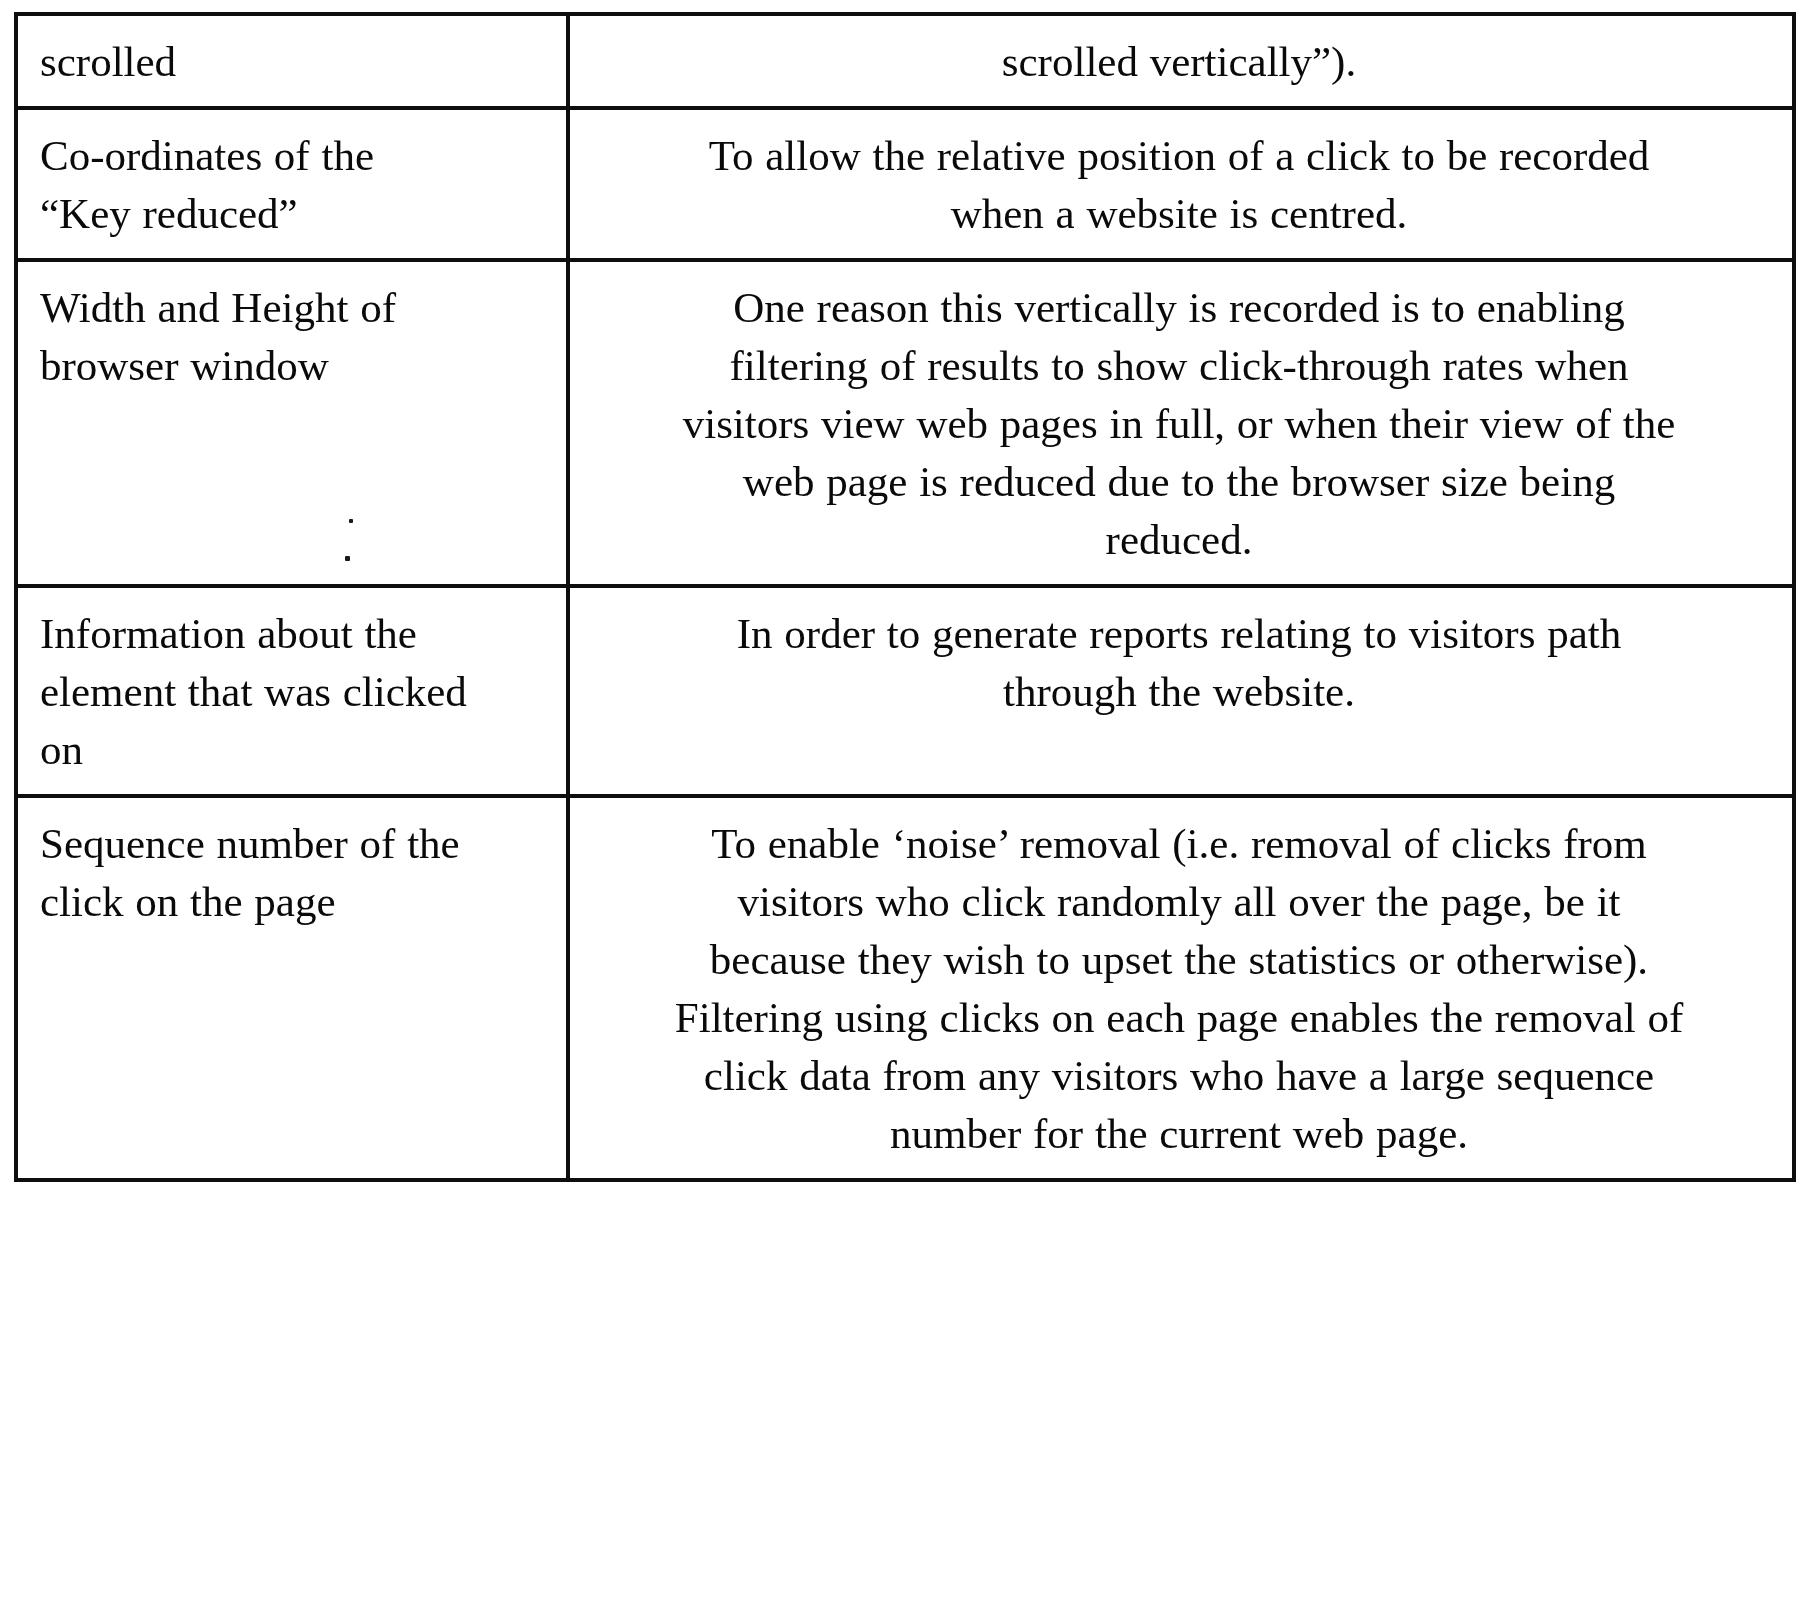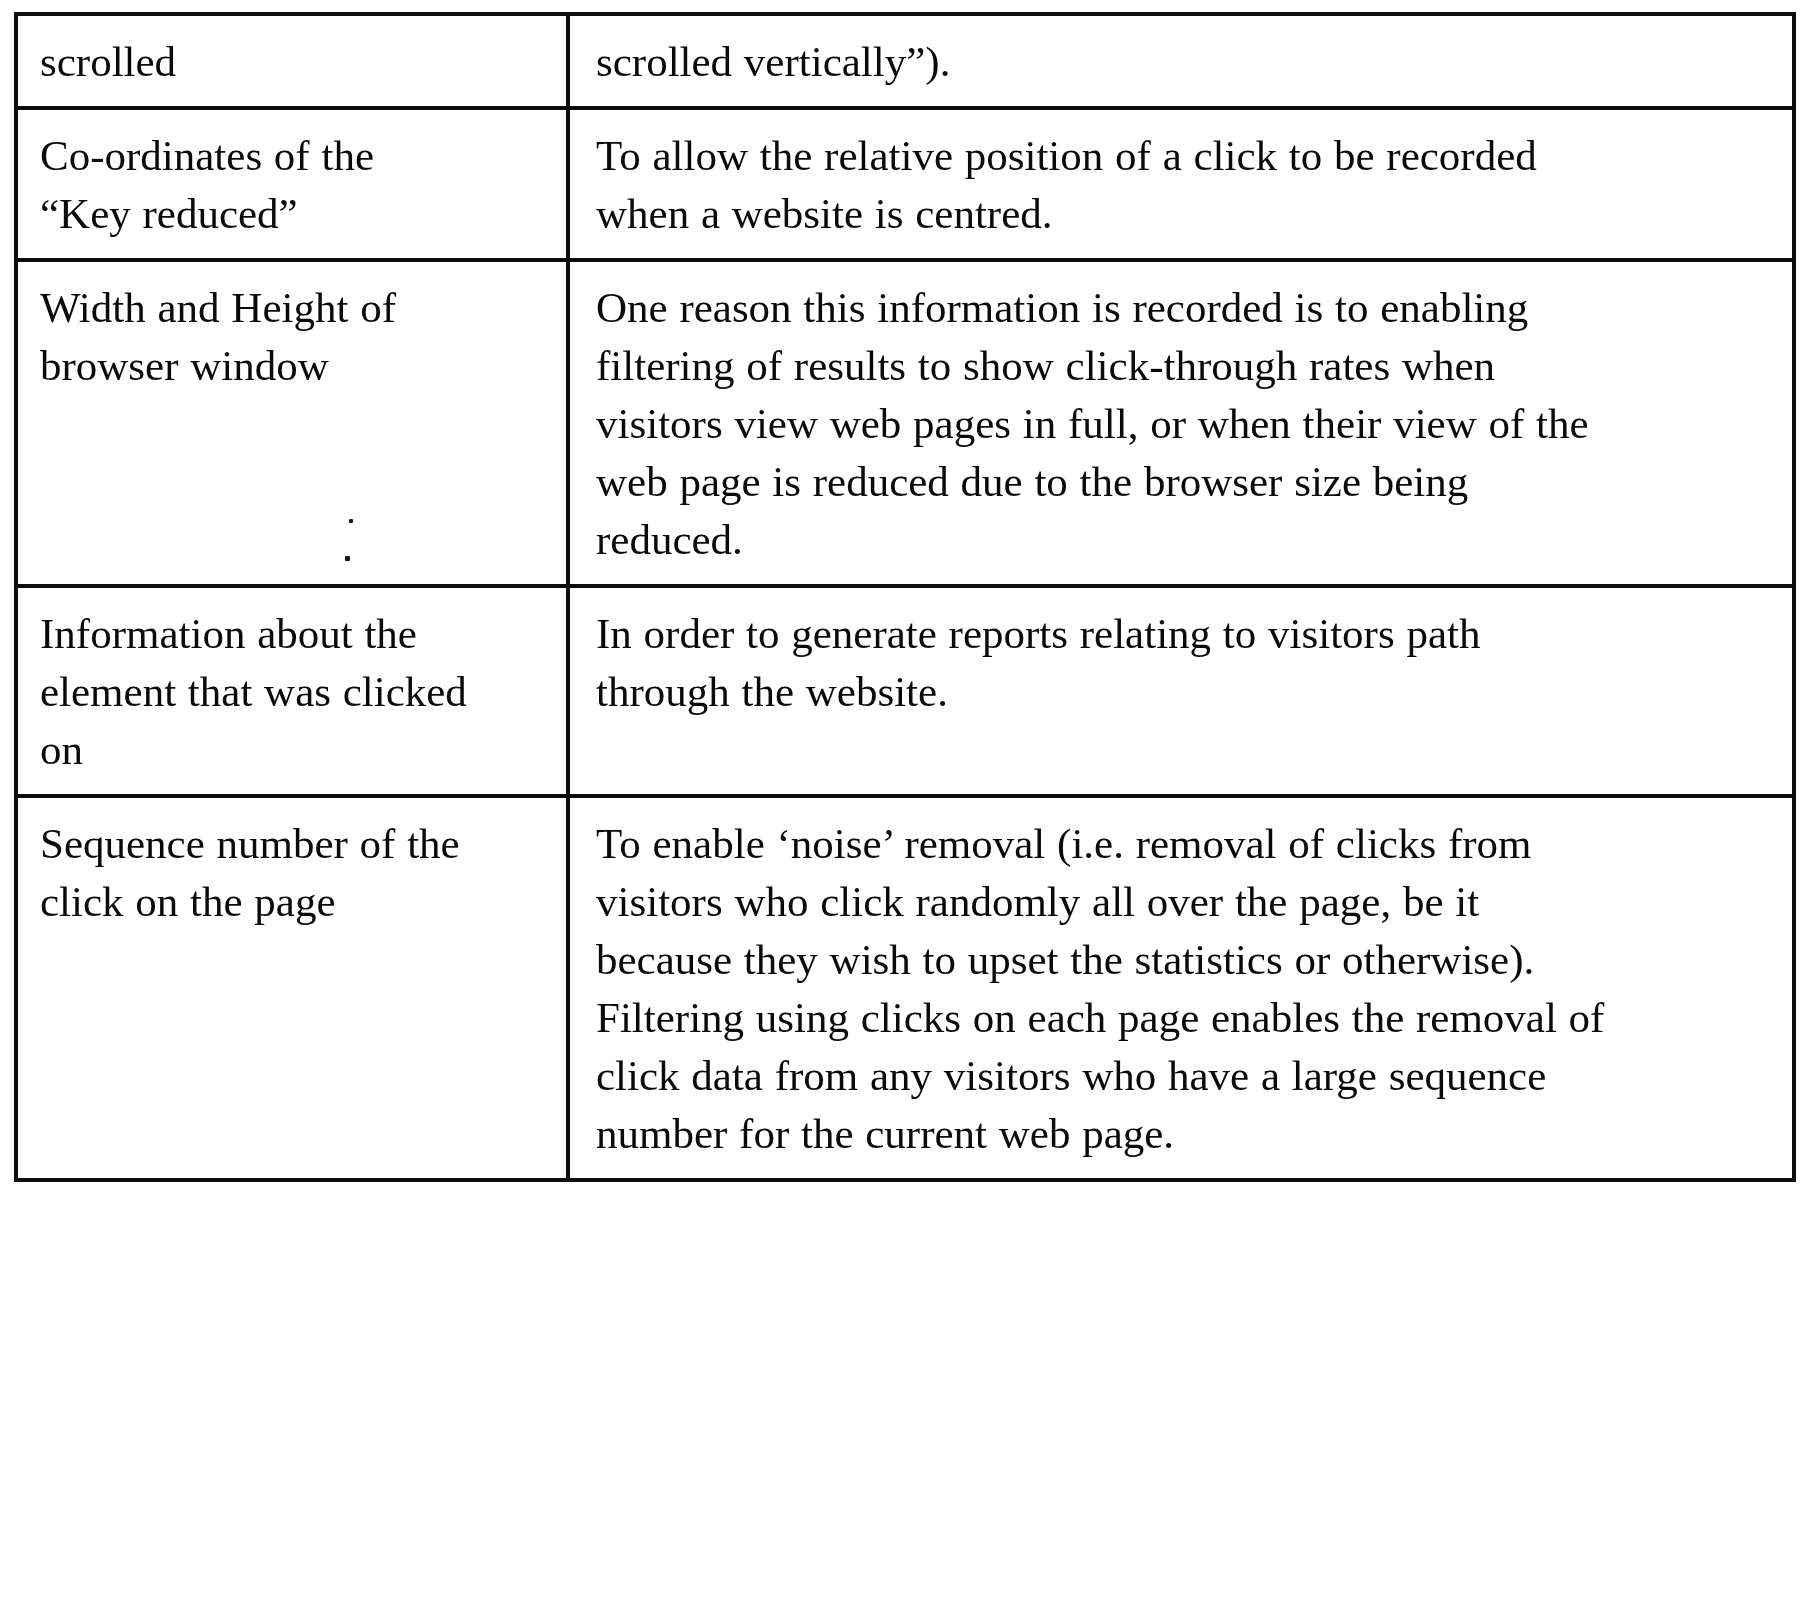--- a/index.html
+++ b/index.html
@@ -31,21 +31,21 @@
     vertical-align: top;
     font-family: "Liberation Serif", "DejaVu Serif", serif;
     font-size: 43px;
     line-height: 58px;
     color: #0a0a0a;
     white-space: pre-line;
     word-spacing: 1px;
     background: #ffffff;
   }
   td.item-cell    { padding: 17px 24px 15px 22px; }
-  td.purpose-cell { padding: 17px 30px 15px 26px; }
+  td.purpose-cell { padding: 17px 30px 15px 26px; text-align: center; }
   
   .speck {
     position: absolute;
     width: 4px;
     height: 4px;
     background: #1a1a1a;
     border-radius: 1px;
   }
   .speck-1 { left: 349px; top: 519px; }
   .speck-2 { left: 345px; top: 556px; width: 5px; height: 5px; }
@@ -66,21 +66,21 @@
         </tr>
         <tr>
           <td class="cell item-cell">Co-ordinates of the
 “Key reduced”</td>
           <td class="cell purpose-cell">To allow the relative position of a click to be recorded
 when a website is centred.</td>
         </tr>
         <tr>
           <td class="cell item-cell">Width and Height of
 browser window</td>
-          <td class="cell purpose-cell">One reason this information is recorded is to enabling
+          <td class="cell purpose-cell">One reason this vertically is recorded is to enabling
 filtering of results to show click-through rates when
 visitors view web pages in full, or when their view of the
 web page is reduced due to the browser size being
 reduced.</td>
         </tr>
         <tr>
           <td class="cell item-cell">Information about the
 element that was clicked
 on</td>
           <td class="cell purpose-cell">In order to generate reports relating to visitors path

